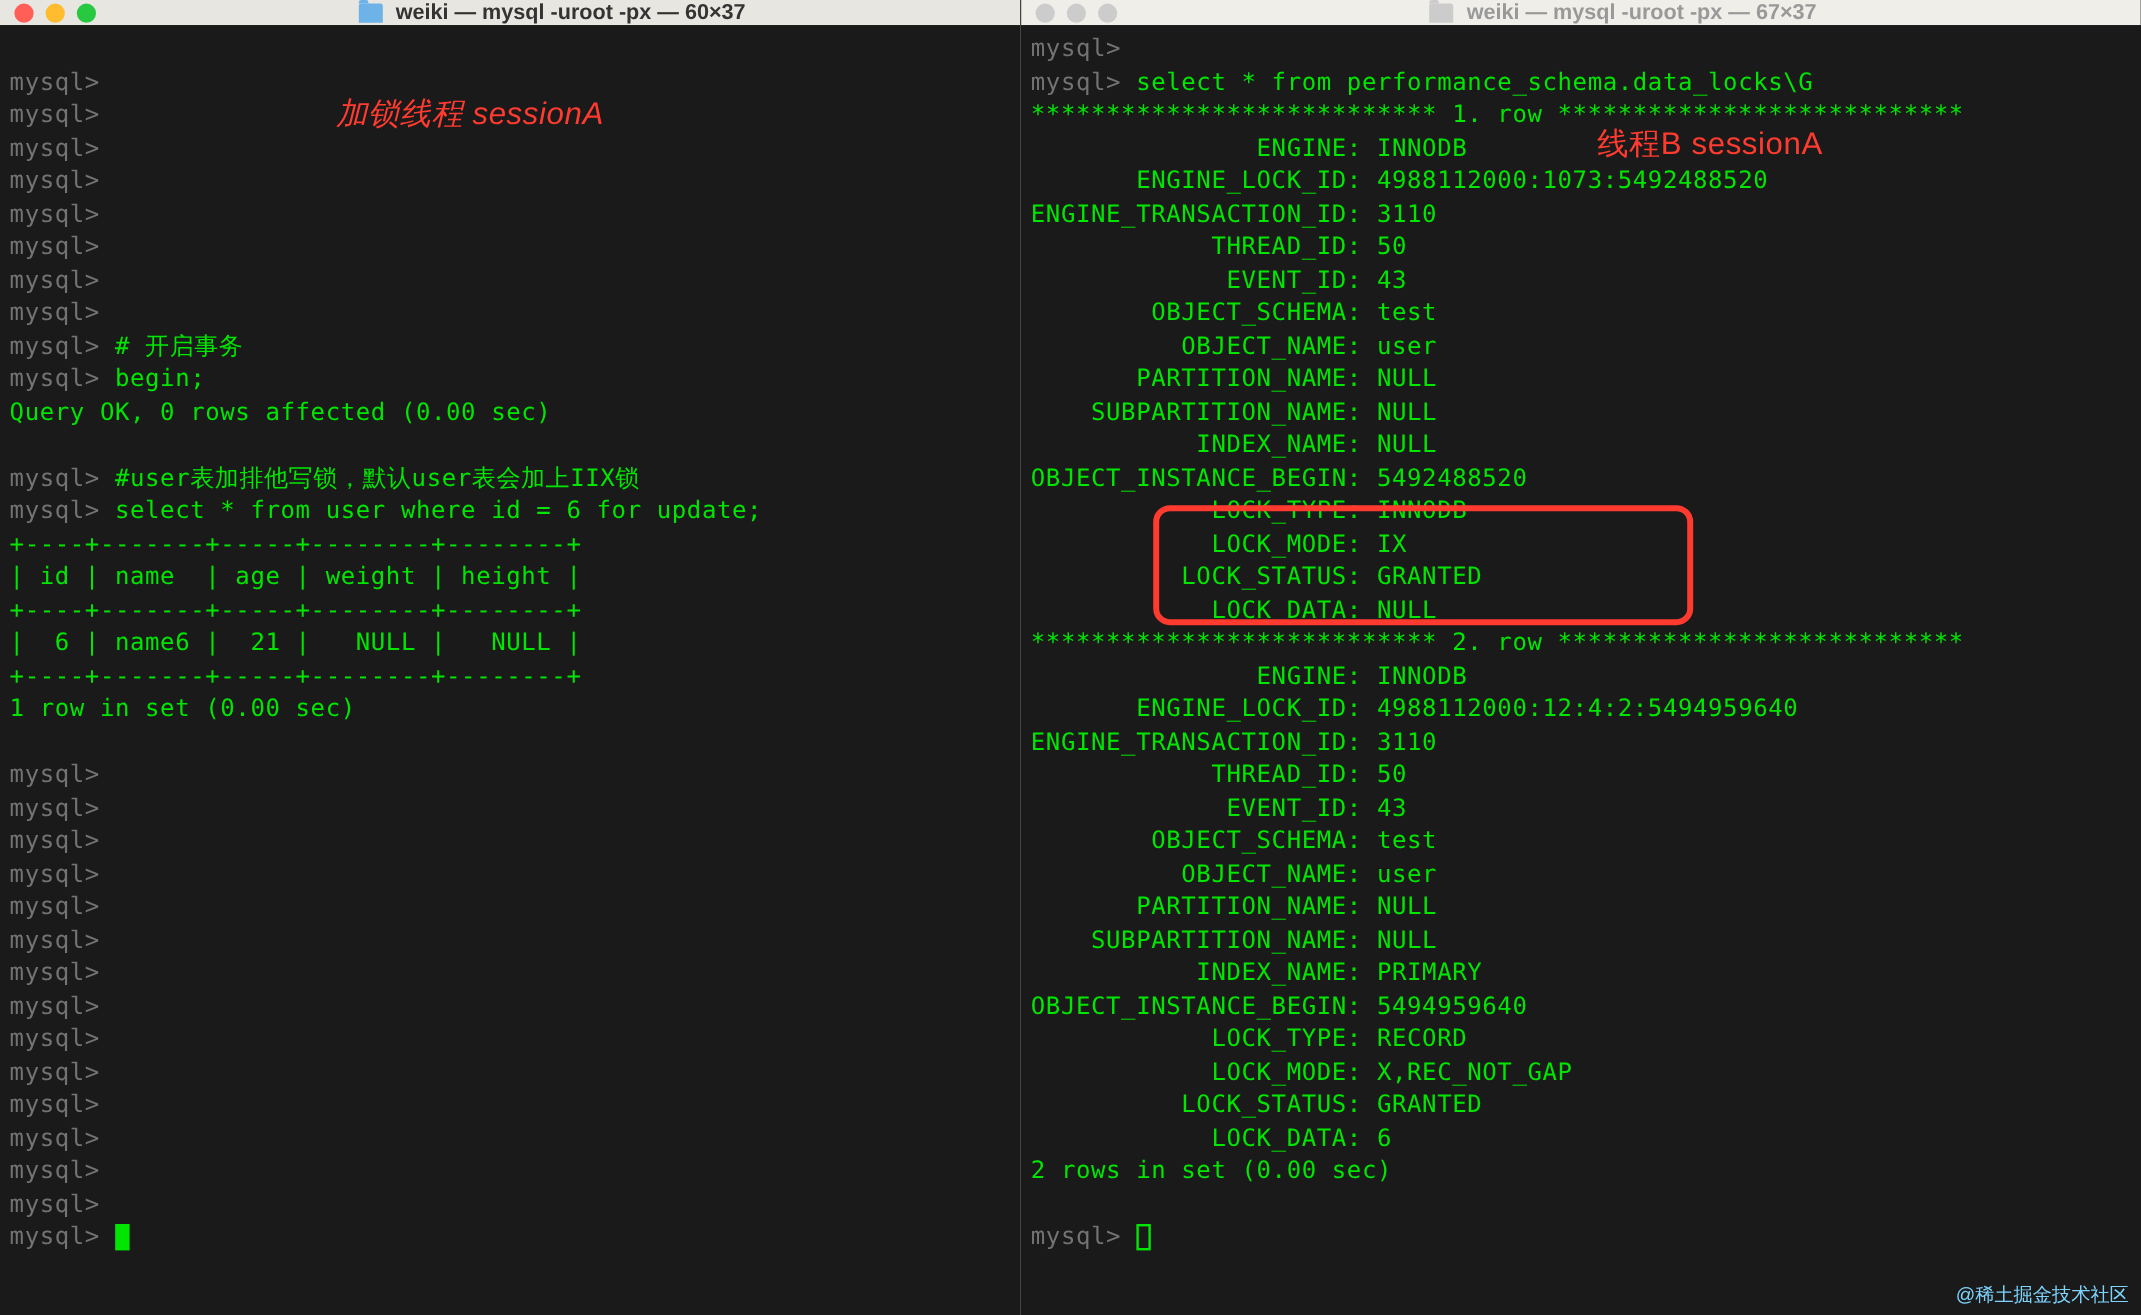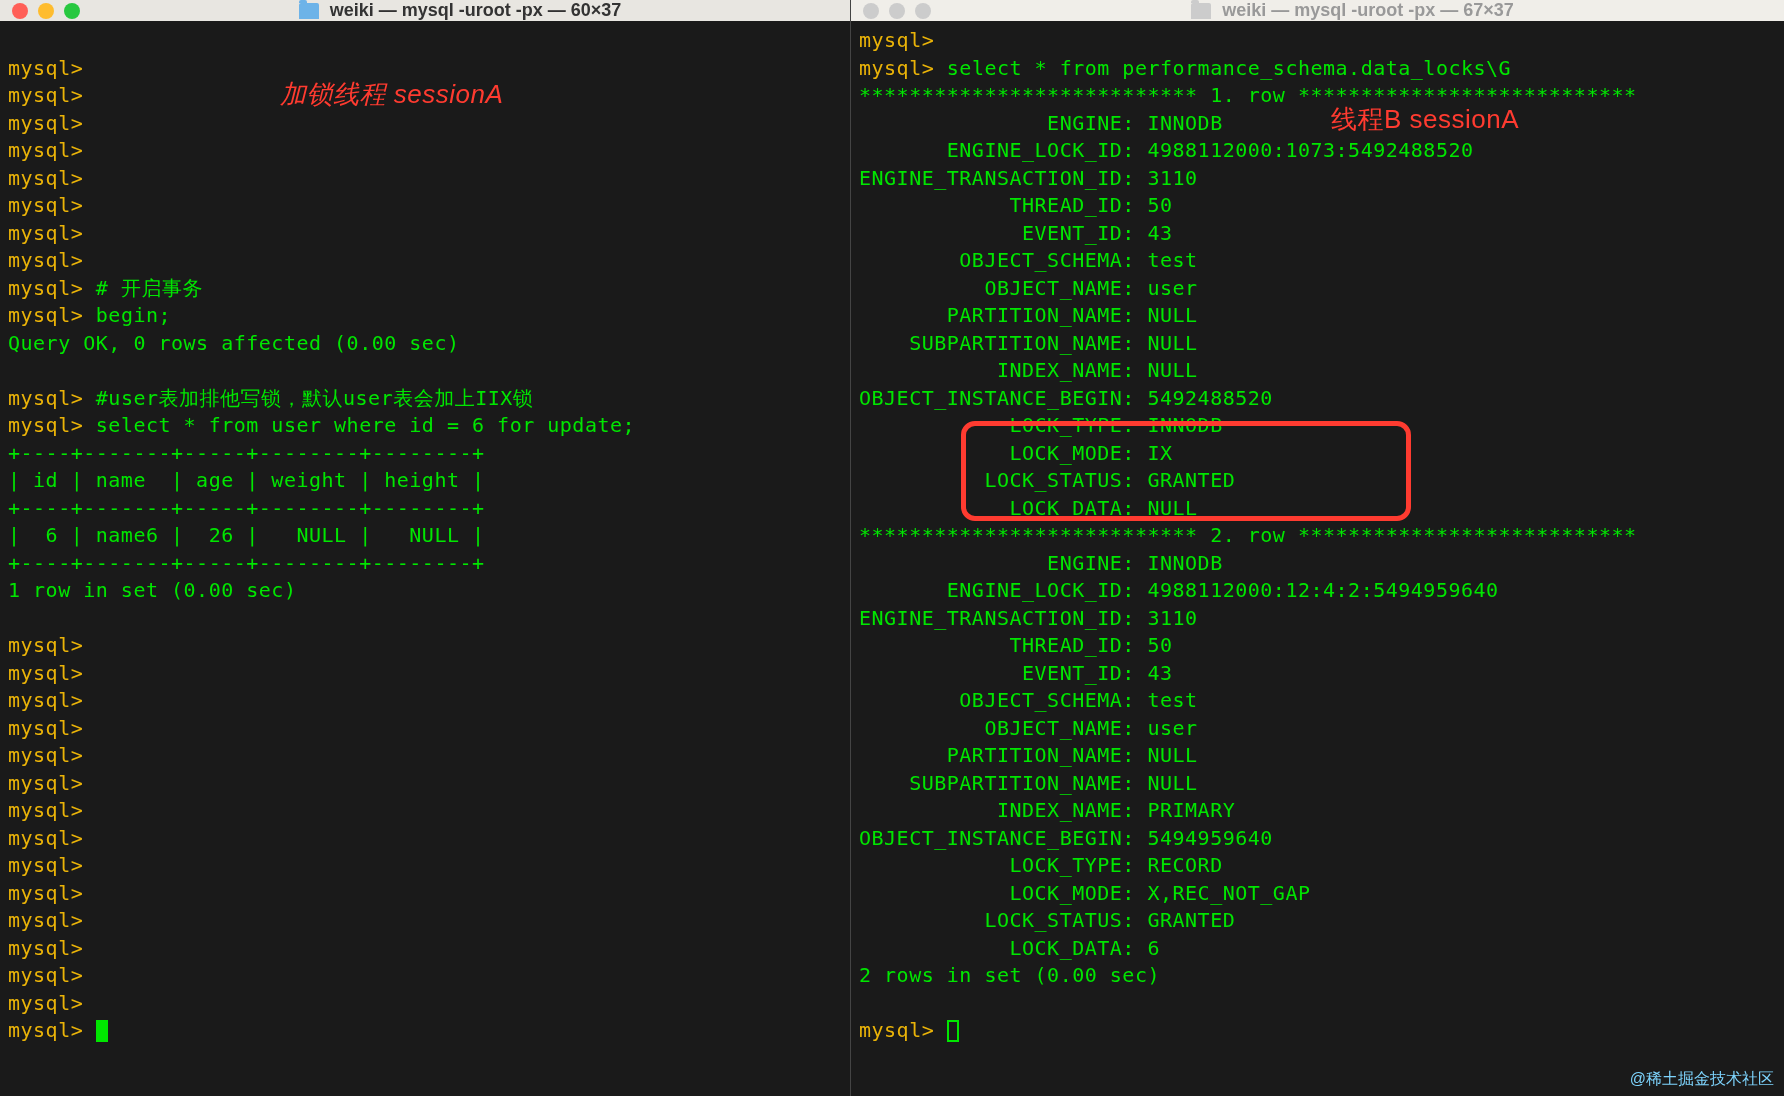--- a/index.html
+++ b/index.html
@@ -48,21 +48,21 @@
 .term {
   flex: 1;
   background: #1a1a1a;
   color: #00e600;
   padding: 6px 8px;
   white-space: pre;
   line-height: 27.5px;
   letter-spacing: 0.5px;
   position: relative;
 }
-.cyan { color: #eab308; }
+.cyan { color: #737373; }
 .annotation {
   position: absolute;
   color: #ff3b30;
   font-family: -apple-system, "PingFang SC", sans-serif;
   font-size: 26px;
   font-weight: 500;
   background: transparent;
 }
 .highlight-box {
   position: absolute;
@@ -119,21 +119,21 @@
 <span class="cyan">mysql&gt;</span>
 <span class="cyan">mysql&gt;</span> <span># 开启事务</span>
 <span class="cyan">mysql&gt;</span> <span>begin;</span>
 <span>Query OK, 0 rows affected (0.00 sec)</span>
 
 <span class="cyan">mysql&gt;</span> <span>#user表加排他写锁，默认user表会加上IIX锁</span>
 <span class="cyan">mysql&gt;</span> <span>select * from user where id = 6 for update;</span>
 <span>+----+-------+-----+--------+--------+</span>
 <span>| id | name  | age | weight | height |</span>
 <span>+----+-------+-----+--------+--------+</span>
-<span>|  6 | name6 |  26 |   NULL |   NULL |</span>
+<span>|  6 | name6 |  21 |   NULL |   NULL |</span>
 <span>+----+-------+-----+--------+--------+</span>
 <span>1 row in set (0.00 sec)</span>
 
 <span class="cyan">mysql&gt;</span>
 <span class="cyan">mysql&gt;</span>
 <span class="cyan">mysql&gt;</span>
 <span class="cyan">mysql&gt;</span>
 <span class="cyan">mysql&gt;</span>
 <span class="cyan">mysql&gt;</span>
 <span class="cyan">mysql&gt;</span>

